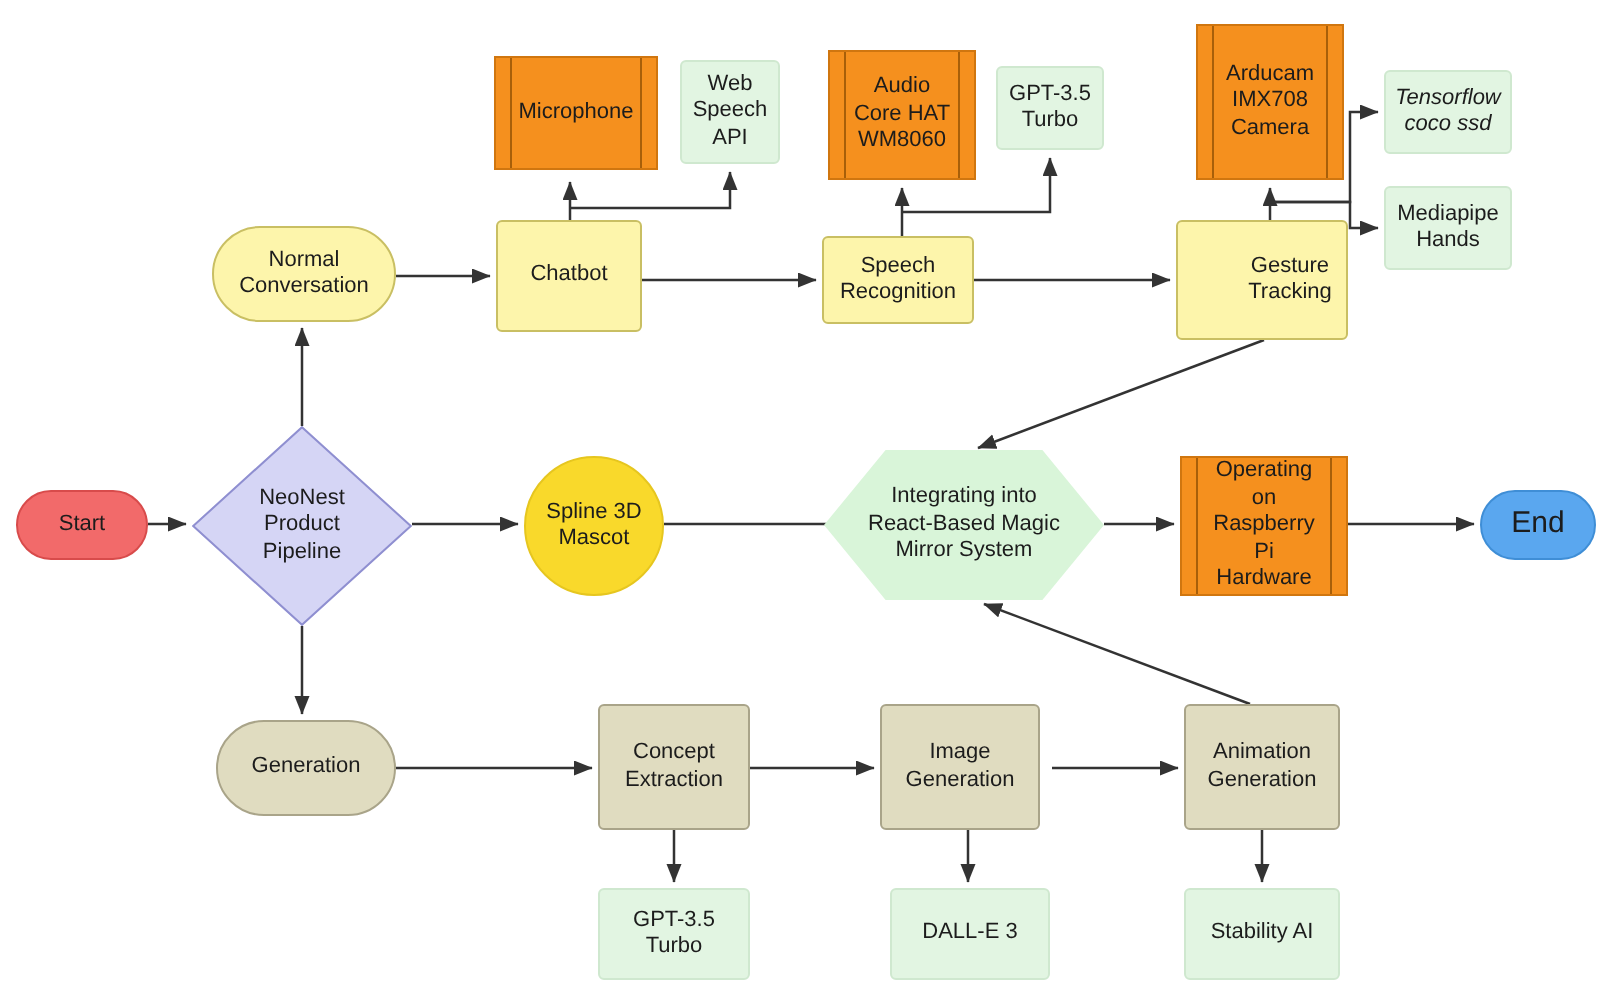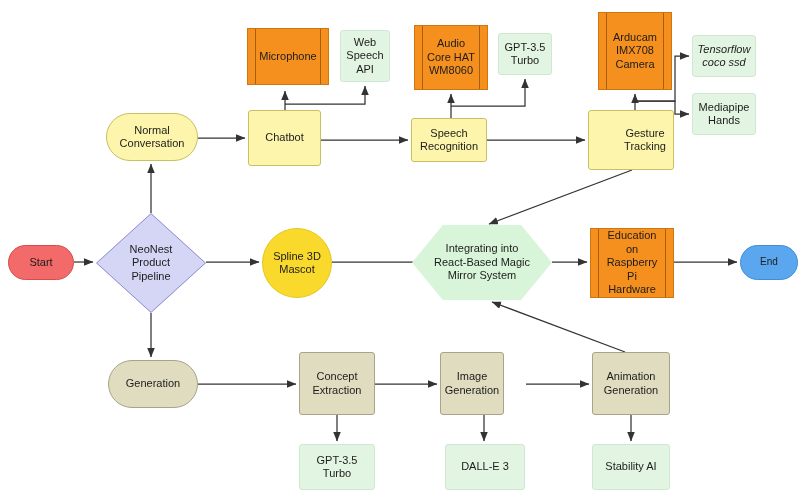--- a/index.html
+++ b/index.html
@@ -126,21 +126,21 @@
       <div class="sh-sub" style="position: absolute; left: 598px; top: 12px; width: 74px; height: 78px; box-sizing: border-box; background: rgb(245, 144, 30);">
         <i class="bar l"></i>
         <i class="bar r"></i>
         <span class="shape-label" style="font-size: 11px;">Arducam
 IMX708
 Camera</span>
       </div>
       <div class="sh-sub" style="position: absolute; left: 590px; top: 228px; width: 84px; height: 70px; box-sizing: border-box; background: rgb(245, 144, 30);">
         <i class="bar l"></i>
         <i class="bar r"></i>
-        <span class="shape-label" style="font-size: 11px;">Education
+        <span class="shape-label" style="font-size: 11px;">Operating
 on
 Raspberry
 Pi
 Hardware</span>
       </div>
       <div class="node c-green" style="position: absolute; left: 340px; top: 30px; width: 50px; height: 52px; box-sizing: border-box; background: rgb(226, 245, 226);"><span class="shape-label" style="font-size: 11px;">Web
 Speech
 API</span></div>
       <div class="node c-green" style="position: absolute; left: 498px; top: 33px; width: 54px; height: 42px; box-sizing: border-box; background: rgb(226, 245, 226);"><span class="shape-label" style="font-size: 11px;">GPT-3.5
 Turbo</span></div>
@@ -149,24 +149,24 @@
       <div class="node c-green" style="position: absolute; left: 692px; top: 93px; width: 64px; height: 42px; box-sizing: border-box; background: rgb(226, 245, 226);"><span class="shape-label" style="font-size: 11px;">Mediapipe
 Hands</span></div>
       <div class="node sh-circle c-mascot" style="position: absolute; left: 262px; top: 228px; width: 70px; height: 70px; box-sizing: border-box; background: rgb(249, 217, 43);"><span class="shape-label" style="font-size: 11px;">Spline 3D
 Mascot</span></div>
       <div class="hex" style="position: absolute; left: 412px; top: 225px; width: 140px; height: 75px; box-sizing: border-box;">
         <div class="fill" style="background: rgb(217, 245, 217);"></div>
         <span class="shape-label" style="font-size: 11px;">Integrating into
 React-Based Magic
 Mirror System</span>
       </div>
-      <div class="node sh-round" style="position: absolute; left: 740px; top: 245px; width: 58px; height: 35px; box-sizing: border-box; background: rgb(90, 167, 239); border: 1px solid rgb(63, 142, 214);"><span class="shape-label" style="font-size: 10px;">End</span></div>
+      <div class="node sh-round" style="position: absolute; left: 740px; top: 245px; width: 58px; height: 35px; box-sizing: border-box; background: rgb(90, 167, 239); border: 1px solid rgb(63, 142, 214);"><span class="shape-label" style="font-size: 15px;">End</span></div>
       <div class="node sh-rect" style="position: absolute; left: 299px; top: 352px; width: 76px; height: 63px; box-sizing: border-box; background: rgb(224, 220, 192); border: 1px solid rgb(169, 164, 137);"><span class="shape-label" style="font-size: 11px;">Concept
 Extraction</span></div>
-      <div class="node sh-rect" style="position: absolute; left: 440px; top: 352px; width: 64px; height: 63px; box-sizing: border-box; background: rgb(224, 220, 192); border: 1px solid rgb(169, 164, 137);"><span class="shape-label" style="font-size: 11px;">Image
+      <div class="node sh-rect" style="position: absolute; left: 440px; top: 352px; width: 80px; height: 63px; box-sizing: border-box; background: rgb(224, 220, 192); border: 1px solid rgb(169, 164, 137);"><span class="shape-label" style="font-size: 11px;">Image
 Generation</span></div>
       <div class="node sh-rect" style="position: absolute; left: 592px; top: 352px; width: 78px; height: 63px; box-sizing: border-box; background: rgb(224, 220, 192); border: 1px solid rgb(169, 164, 137);"><span class="shape-label" style="font-size: 11px;">Animation
 Generation</span></div>
       <div class="node c-green" style="position: absolute; left: 299px; top: 444px; width: 76px; height: 46px; box-sizing: border-box; background: rgb(226, 245, 226);"><span class="shape-label" style="font-size: 11px;">GPT-3.5
 Turbo</span></div>
       <div class="node c-green" style="position: absolute; left: 445px; top: 444px; width: 80px; height: 46px; box-sizing: border-box; background: rgb(226, 245, 226);"><span class="shape-label" style="font-size: 11px;">DALL-E 3</span></div>
       <div class="node c-green" style="position: absolute; left: 592px; top: 444px; width: 78px; height: 46px; box-sizing: border-box; background: rgb(226, 245, 226);"><span class="shape-label" style="font-size: 11px;">Stability AI</span></div>
     </div>
 
 </div>

